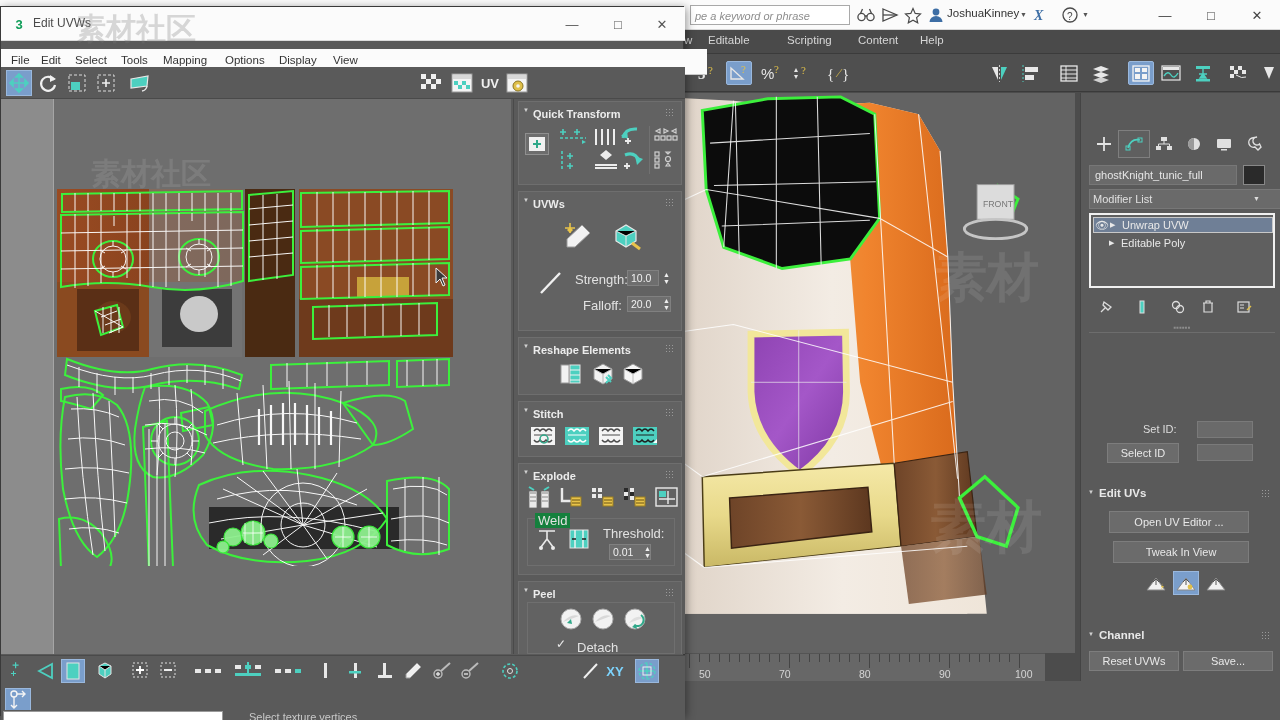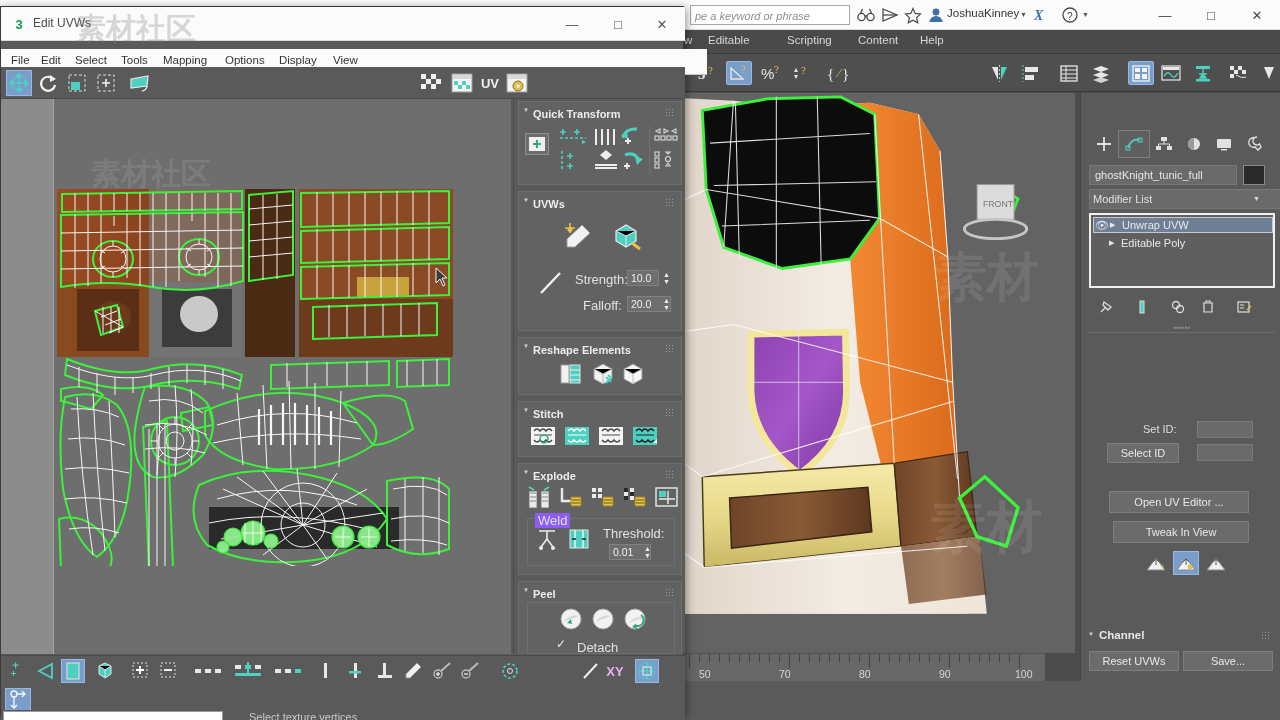--- a/index.html
+++ b/index.html
@@ -531,20 +531,24 @@
       <div class="roll" style="top:300px;">
         <div class="roll-body" style="height:66px;">
           <div class="m-label" style="left:58px; top:30px;">Set ID:</div>
           <div class="m-field" style="left:112px; top:28px; width:56px;"></div>
           <div class="m-btn" style="left:22px; top:50px; width:72px; height:20px;">Select ID</div>
           <div class="m-field" style="left:112px; top:51px; width:56px;"></div>
         </div>
       </div>
 
       <div class="roll" style="top:390px;">
+        <div class="roll-head">
+          <span>Edit UVs</span>
+          <span class="roll-grip"></span>
+        </div>
         <div class="roll-body" style="height:122px;">
           <div class="m-btn" style="left:24px; top:8px; width:140px; height:22px;">Open UV Editor ...</div>
           <div class="m-btn" style="left:28px; top:38px; width:136px; height:22px;">Tweak In View</div>
           <div class="m-ico" style="left:58px; top:68px;">
             <svg width="22" height="20" viewBox="0 0 22 20">
                 <path d="M2 17 L11 5 L20 17 Z" fill="#f0f0f0" stroke="#888"></path>
               <path d="M11 12 v-5 M8 9 l3-3 3 3" stroke="#555" fill="none"></path>
               <path d="M16 14 l2-4 -1 3 h2 l-3 4 1-3 Z" fill="#e0c04a"></path>
               </svg>
           </div>
@@ -1129,21 +1133,21 @@
               </svg>
           </div>
           <div class="s-ico" style="left:134px; top:2px; width:28px; height:28px;">
             <svg width="26" height="26" viewBox="0 0 26 26">
                 <rect x="2" y="3" width="21" height="18" fill="none" stroke="#eaeaea" stroke-width="1.4"></rect>
               <rect x="5" y="6" width="7" height="6" fill="#4dd0c0"></rect>
               <path d="M14 6 v13 M5 14 h16" stroke="#eaeaea" stroke-width="1.4"></path>
               </svg>
           </div>
           <div class="group-box" style="left:8px; top:36px; width:148px; height:48px;"></div>
-          <div class="s-lbl" style="left:16px; top:31px; background:#8b5cf6; padding:0 3px;">Weld</div>
+          <div class="s-lbl" style="left:16px; top:31px; background:#15803d; padding:0 3px;">Weld</div>
           <div class="s-ico" style="left:14px; top:44px; width:28px; height:28px;">
             <svg width="26" height="26" viewBox="0 0 26 26">
                 <path d="M13 4 v8 M5 4 h16 M13 12 l-6 8 M13 12 l6 8" stroke="#eaeaea" stroke-width="1.6" fill="none"></path>
               <circle cx="7" cy="21" r="2" fill="#eaeaea"></circle>
                 <circle cx="19" cy="21" r="2" fill="#eaeaea"></circle>
               </svg>
           </div>
           <div class="s-ico" style="left:46px; top:44px; width:28px; height:28px;">
             <svg width="26" height="26" viewBox="0 0 26 26">
                 <rect x="4" y="3" width="18" height="18" fill="#4dd0c0" stroke="#e2e2e2"></rect>
@@ -1343,21 +1347,21 @@
             <circle cx="10" cy="10" r="7" fill="none" stroke="#4dd0c0" stroke-width="1.6" stroke-dasharray="3 2"></circle>
           <circle cx="10" cy="10" r="2.5" fill="none" stroke="#e0e0e0"></circle>
           </svg>
       </div>
 
       <div class="bi" style="left:578px;">
         <svg width="20" height="20" viewBox="0 0 20 20">
             <path d="M3 17 L16 3" stroke="#f0f0f0" stroke-width="2"></path>
           </svg>
       </div>
-      <div class="bi" style="left:602px; font-size:13px; font-weight:bold; color:#f0abfc;">XY</div>
+      <div class="bi" style="left:602px; font-size:13px; font-weight:bold; color:#7dd3fc;">XY</div>
 
       <div class="bi on" style="left:634px;">
         <svg width="20" height="20" viewBox="0 0 20 20">
             <circle cx="10" cy="10" r="8" fill="none" stroke="#4dd0c0" stroke-width="1.3" stroke-dasharray="3 2"></circle>
           <path d="M3 10 h14 M10 3 v14" stroke="#4dd0c0" stroke-width="1.6"></path>
           <rect x="6" y="6" width="8" height="8" fill="none" stroke="#f0f0f0"></rect>
           </svg>
       </div>
 
     </div>

